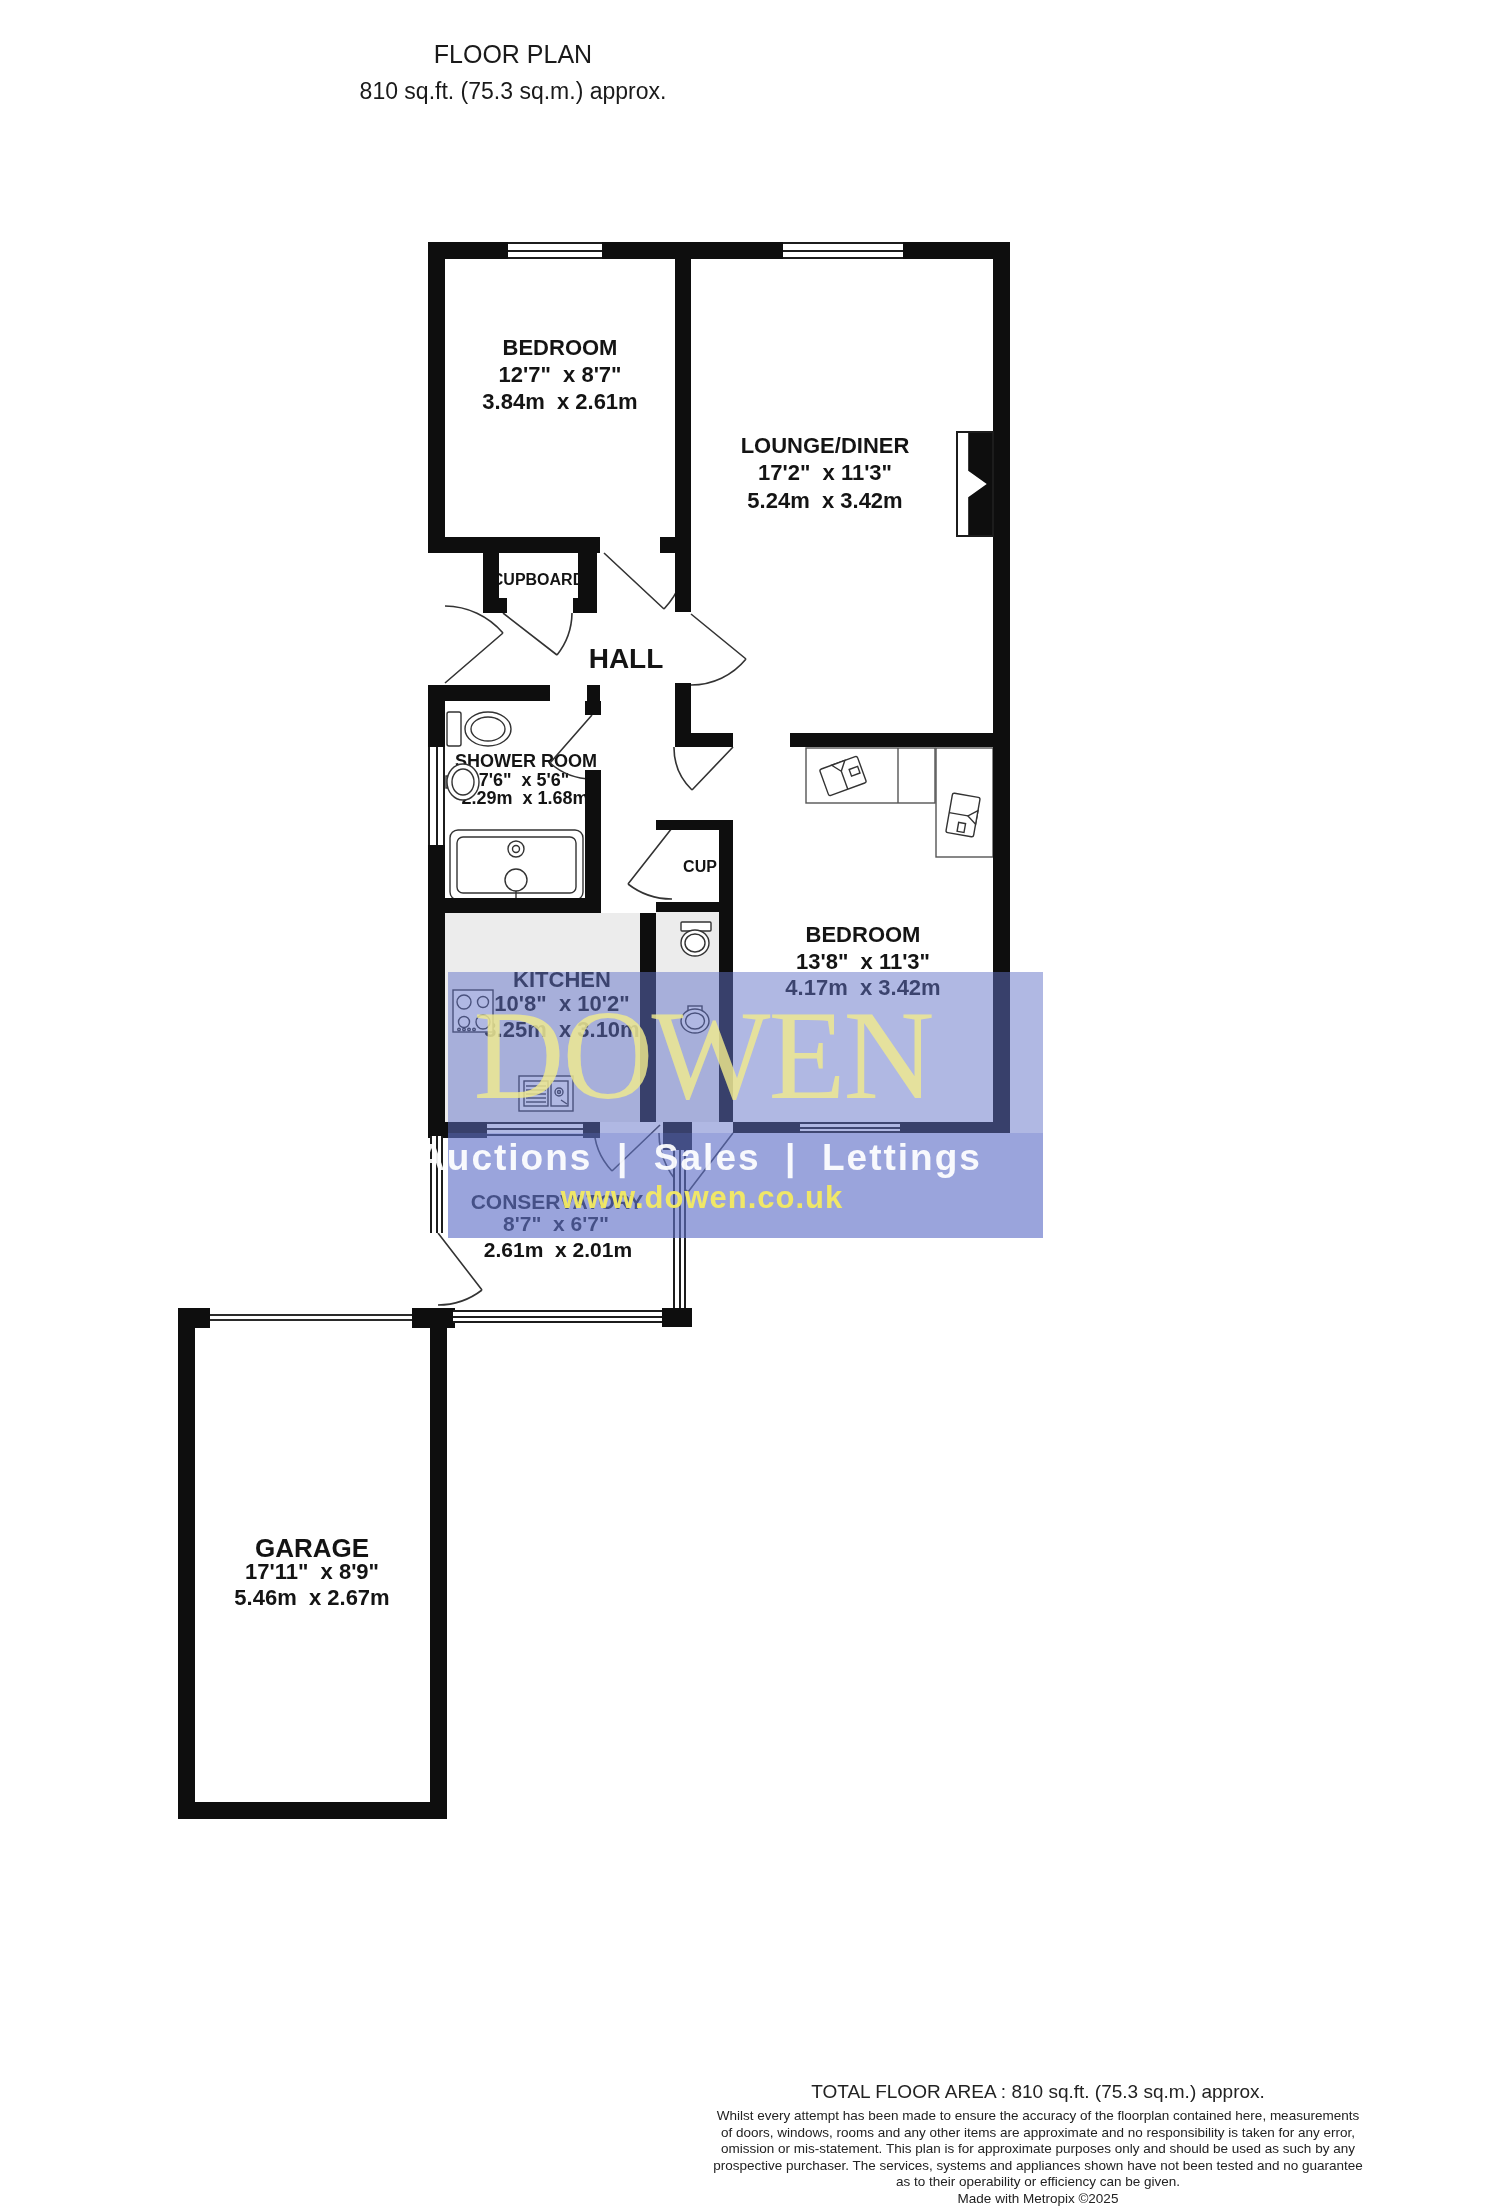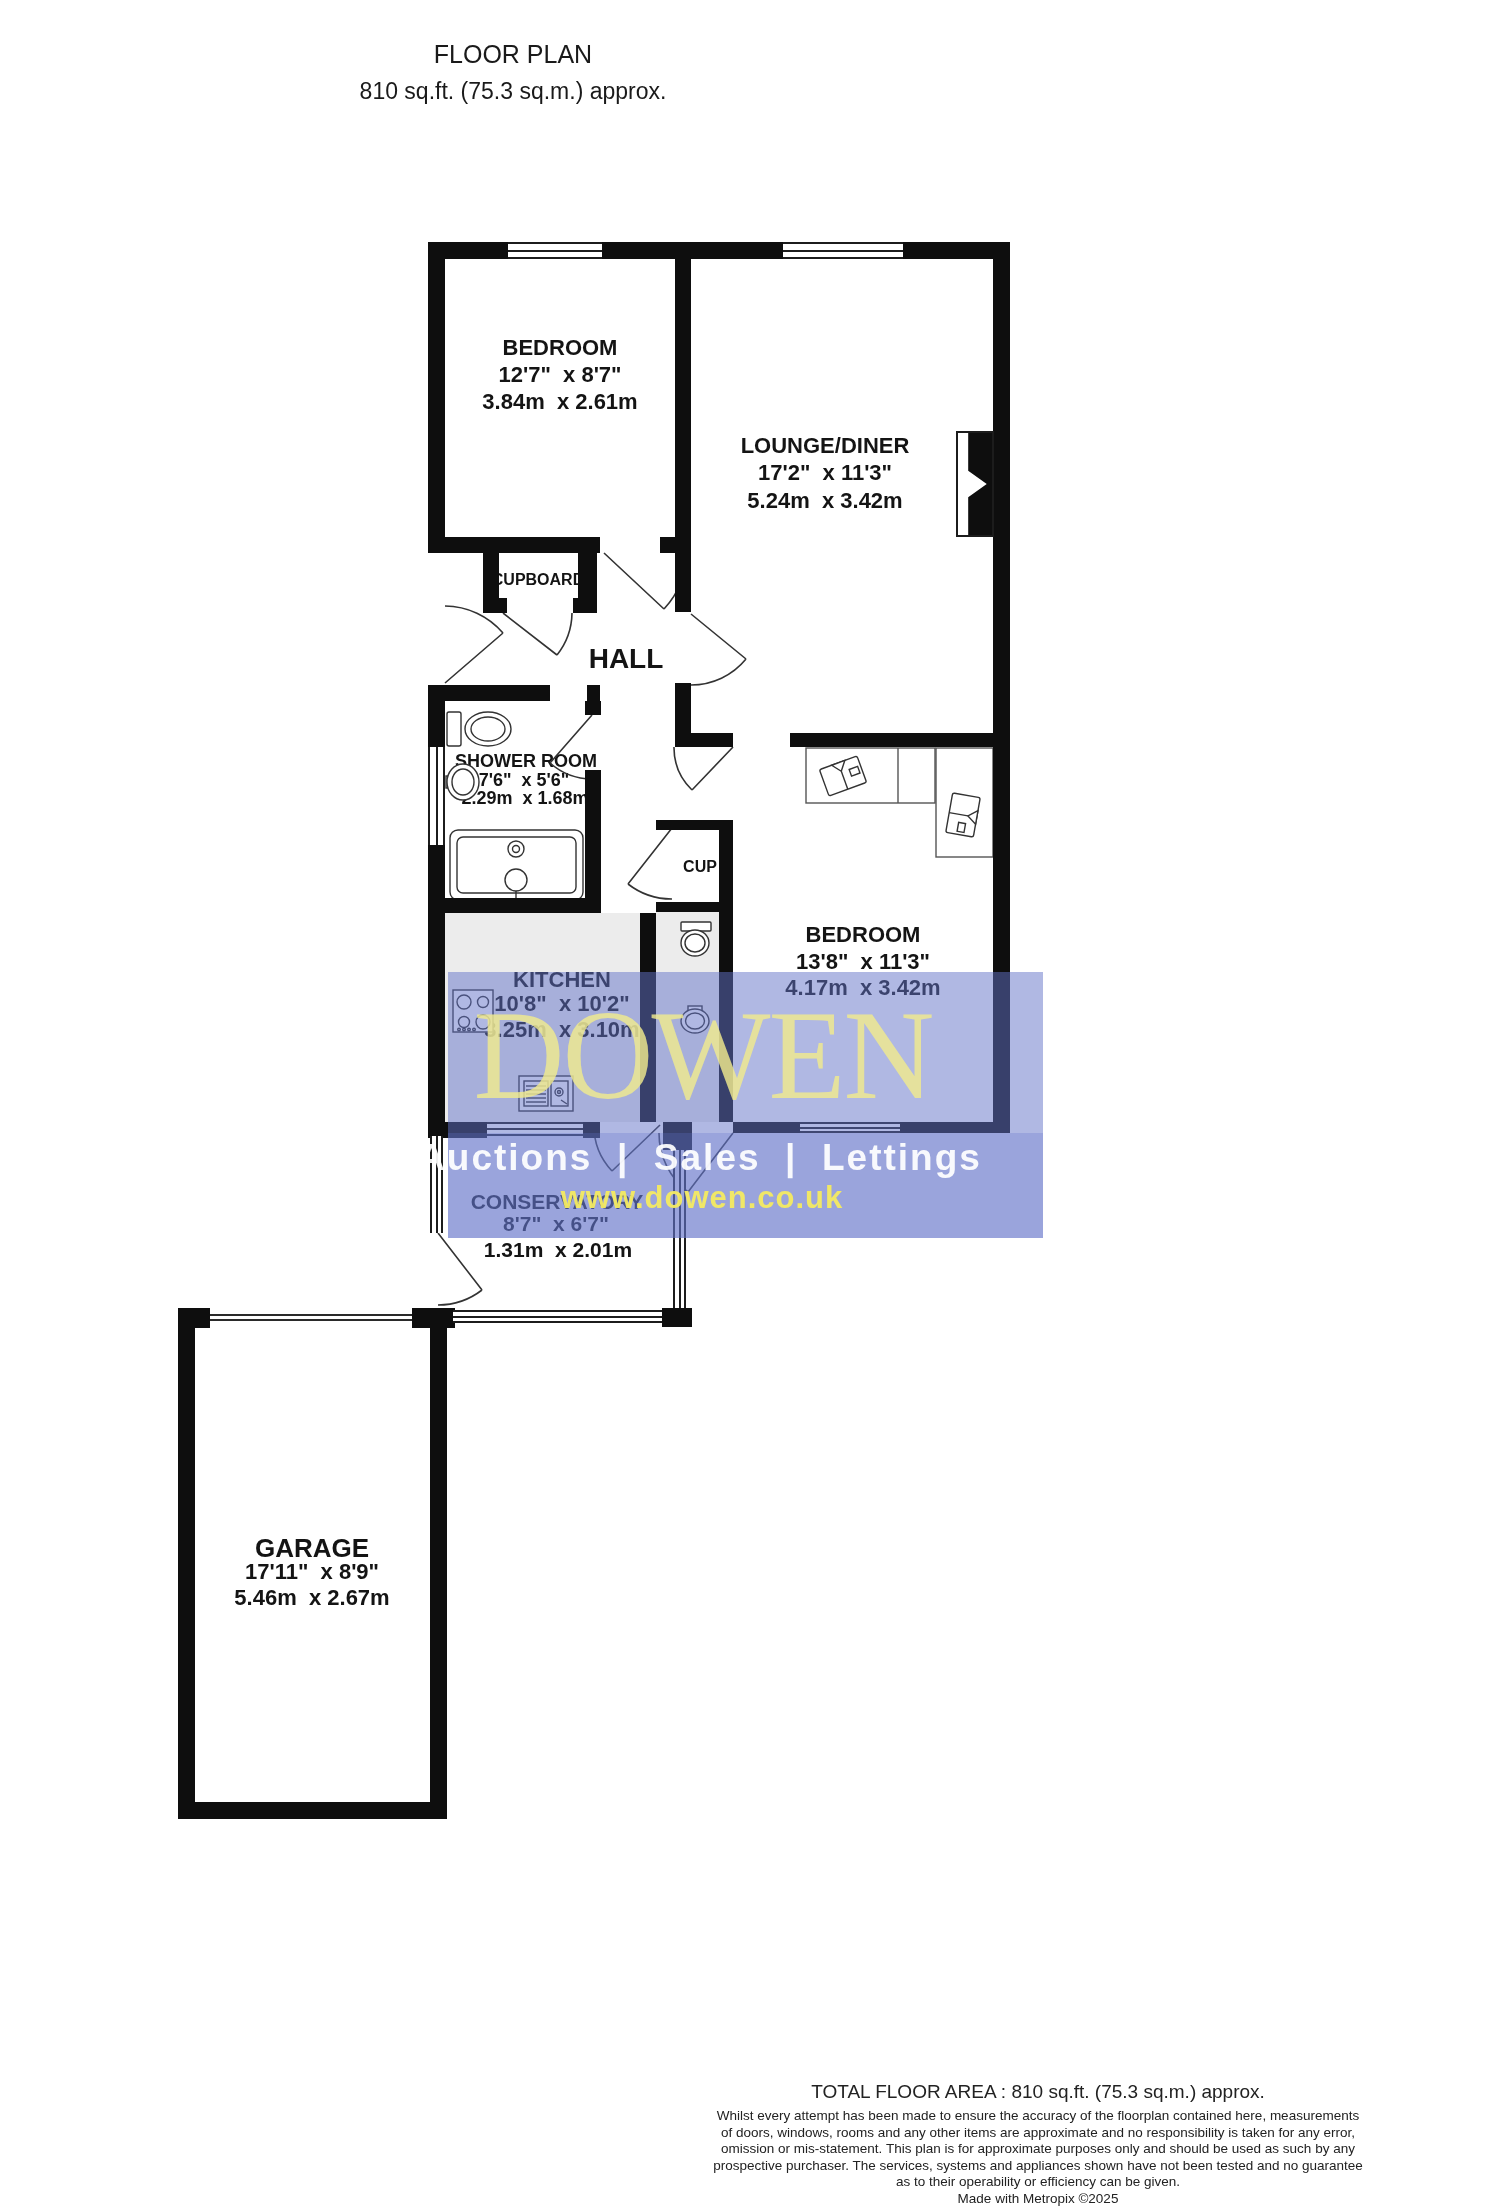--- a/index.html
+++ b/index.html
@@ -68,21 +68,21 @@
   <div class="lbl" style="left:562px;top:980px;font-size:22px;">KITCHEN</div>
   <div class="lbl" style="left:562px;top:1004px;font-size:22px;">10'8"  x 10'2"</div>
   <div class="lbl" style="left:562px;top:1030px;font-size:22px;">3.25m  x 3.10m</div>
 
   <div class="lbl" style="left:863px;top:935px;font-size:22px;">BEDROOM</div>
   <div class="lbl" style="left:863px;top:962px;font-size:22px;">13'8"  x 11'3"</div>
   <div class="lbl" style="left:863px;top:988px;font-size:22px;">4.17m  x 3.42m</div>
 
   <div class="lbl" style="left:557px;top:1201px;font-size:21px;">CONSERVATORY</div>
   <div class="lbl" style="left:556px;top:1223px;font-size:21px;">8'7"  x 6'7"</div>
-  <div class="lbl" style="left:558px;top:1249px;font-size:21px;">1.31m  x 2.01m</div>
+  <div class="lbl" style="left:558px;top:1249px;font-size:21px;">2.61m  x 2.01m</div>
 
   <div class="lbl" style="left:312px;top:1548px;font-size:26px;text-align:right;">GARAGE</div>
   <div class="lbl" style="left:312px;top:1572px;font-size:22px;">17'11"  x 8'9"</div>
   <div class="lbl" style="left:312px;top:1598px;font-size:22px;">5.46m  x 2.67m</div>
 
   <div class="lbl" style="left:538px;top:580px;font-size:16px;">CUPBOARD</div>
   <div class="lbl" style="left:700px;top:867px;font-size:16px;">CUP</div>
 
   <svg id="linework" width="1500" height="2211" viewBox="0 0 1500 2211">
     <g fill="none" stroke="#333" stroke-width="1.6">

